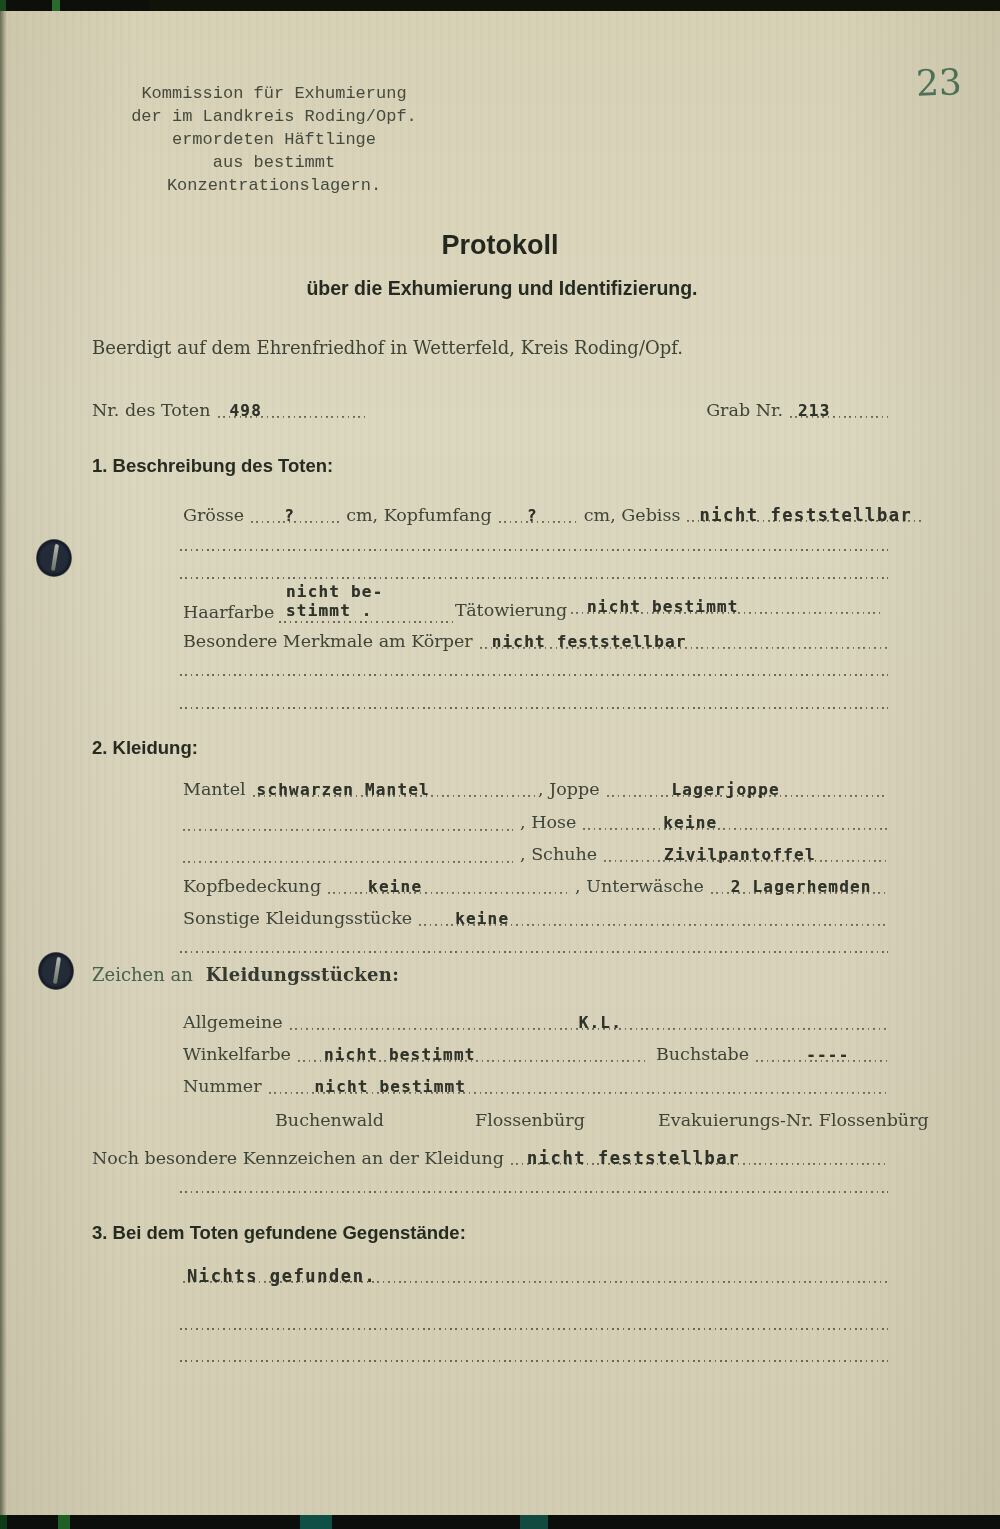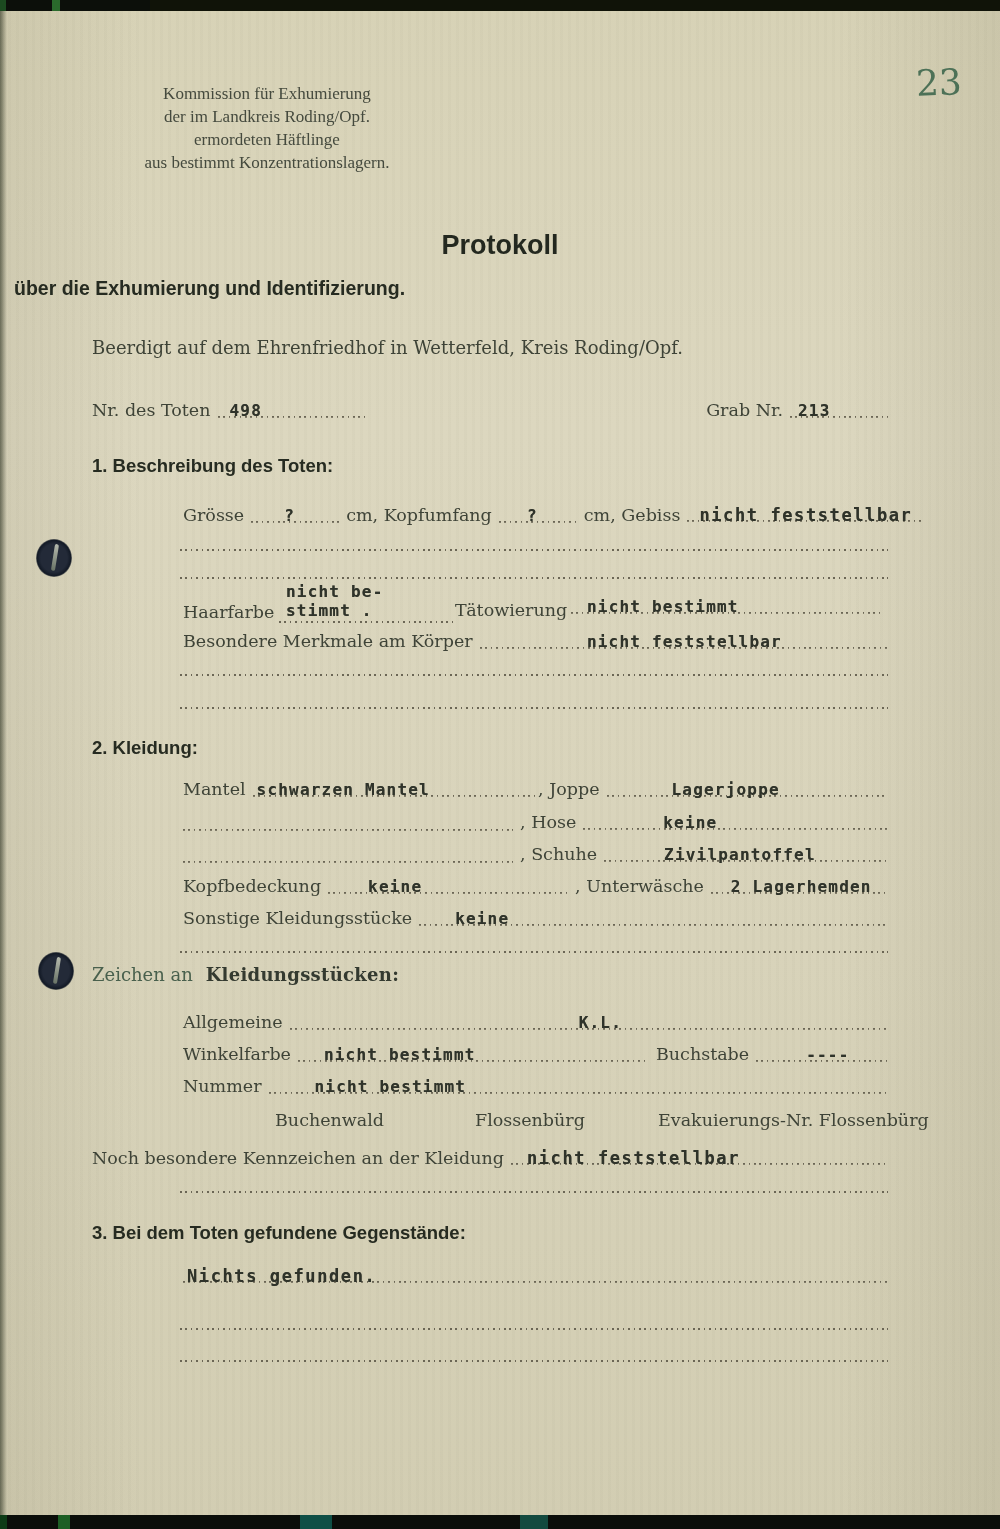--- a/index.html
+++ b/index.html
@@ -49,47 +49,47 @@
     text-shadow:0 0 0.6px rgba(40,44,34,0.55);
   }
   .typed-big{font-size:17px;letter-spacing:1.6px;}
 
   .pagenum{
     position:absolute;top:62px;left:916px;
     font-family:"DejaVu Serif",serif;font-size:36px;color:var(--stamp-green);
     transform:rotate(-2deg);
   }
   .letterhead{
-    position:absolute;top:82px;left:100px;width:334px;text-align:center;
-    font-family:Liberation Serif, serif;font-size:17px;line-height:23px;color:#454a3e;
+    position:absolute;top:82px;left:107px;width:334px;text-align:center;
+    font-family:Liberation Mono, monospace;font-size:17px;line-height:23px;color:#454a3e;
   }
   .title{
     position:absolute;top:230px;left:0;right:0;margin:0;text-align:center;
     font-family:"Liberation Sans","DejaVu Sans",sans-serif;font-weight:700;font-size:27px;color:#23281f;
   }
   .subtitle{
-    position:absolute;top:277px;left:14px;right:0;margin:0;text-align:left;
+    position:absolute;top:277px;left:4px;right:0;margin:0;text-align:center;
     font-family:"Liberation Sans","DejaVu Sans",sans-serif;font-weight:700;font-size:19.5px;color:#262b21;
   }
   .burial{position:absolute;top:337px;left:92px;font-size:18px;}
 
   .heading{
     position:absolute;left:92px;
     font-family:"Liberation Sans","DejaVu Sans",sans-serif;font-weight:700;font-size:18.5px;color:#262b21;
   }
   .h1pos{top:455px;} .h2pos{top:737px;} .h3pos{top:1222px;}
 
   .zheading{position:absolute;top:964px;left:92px;font-family:"DejaVu Serif","Liberation Serif",serif;font-size:18px;}
   .zheading .z1{color:#49604d;margin-right:7px;}
   .zheading .z2{color:#343a30;font-weight:700;letter-spacing:0.3px;}
 
   .row{position:absolute;left:183px;right:112px;display:flex;align-items:baseline;white-space:nowrap;}
   .row-grave{left:92px;top:380px;}
   .row-groesse{top:505px;}
-  .row-merkmale{top:631px;text-align:center;}
+  .row-merkmale{top:631px;}
   .row-mantel{top:779px;}
   .row-hose{top:812px;}
   .row-schuhe{top:844px;}
   .row-kopf{top:876px;}
   .row-sonstige{top:908px;}
   .row-allgemeine{top:1012px;text-align:center;}
   .row-winkel{top:1044px;}
   .row-nummer{top:1076px;justify-content:flex-end;}
   .row-kennzeichen{left:92px;top:1148px;}
   .row-found{top:1266px;}

